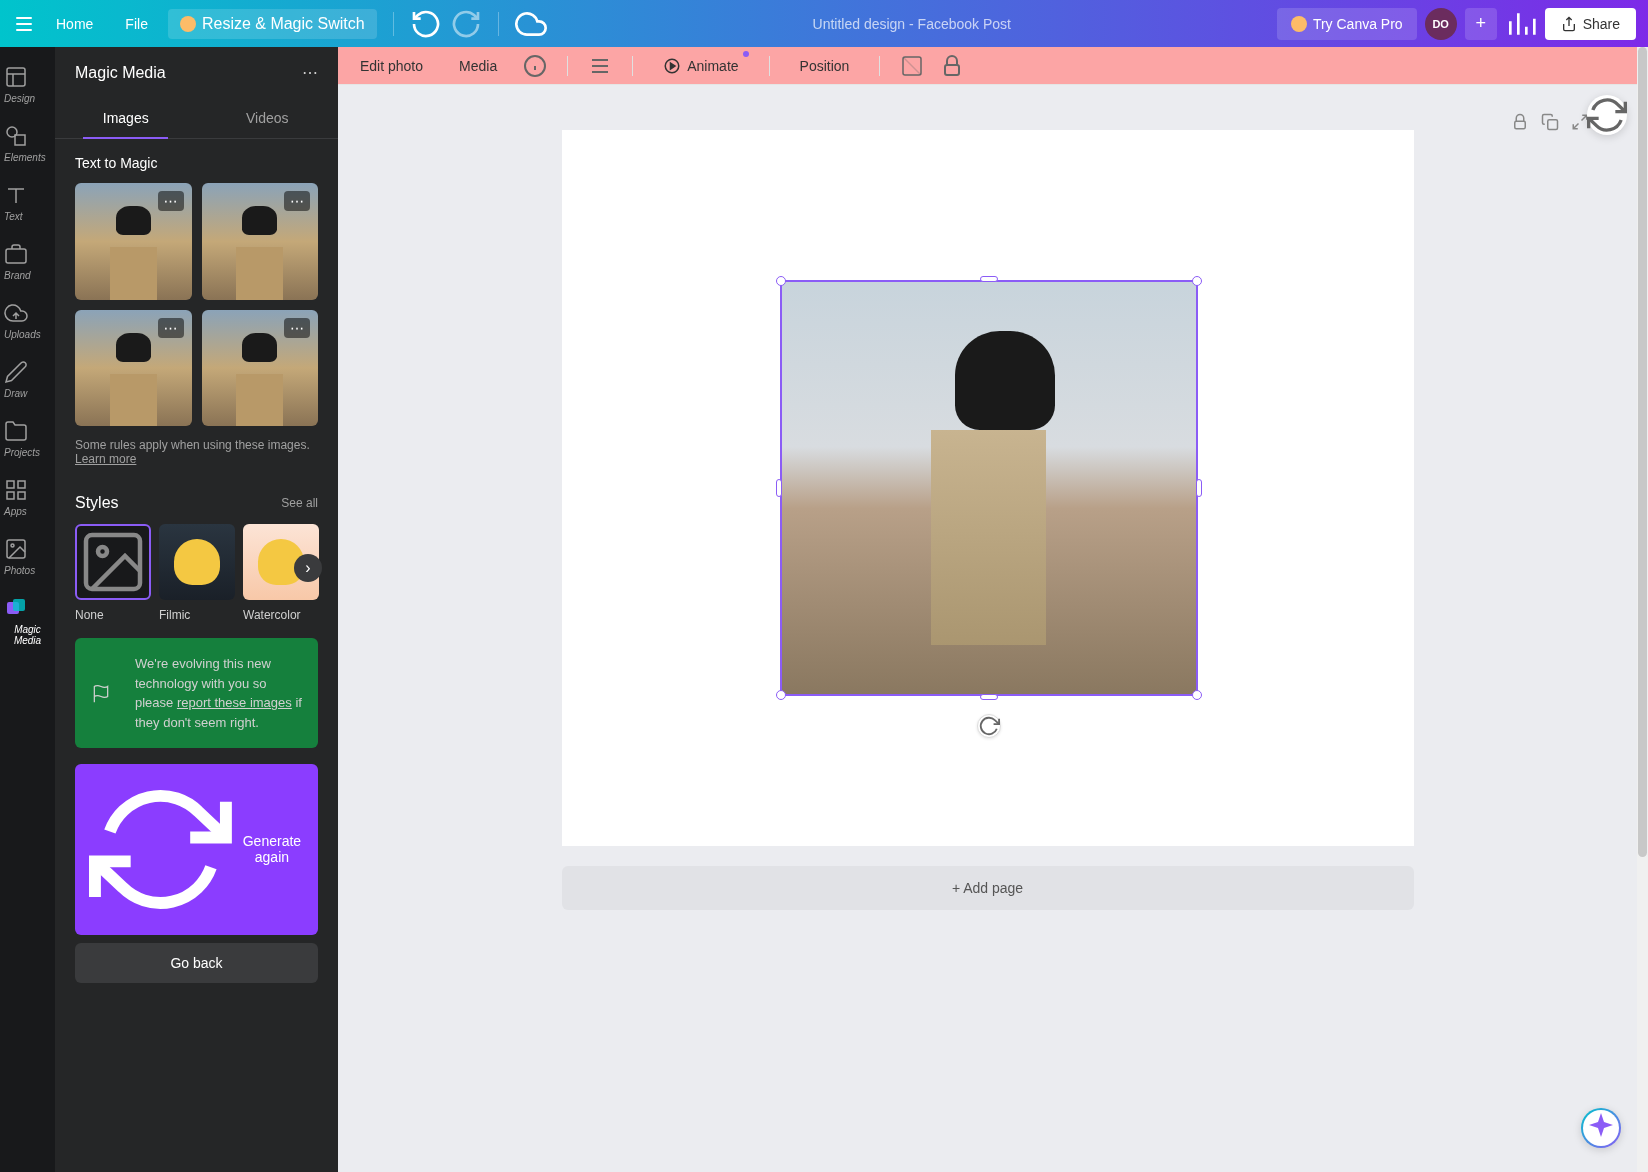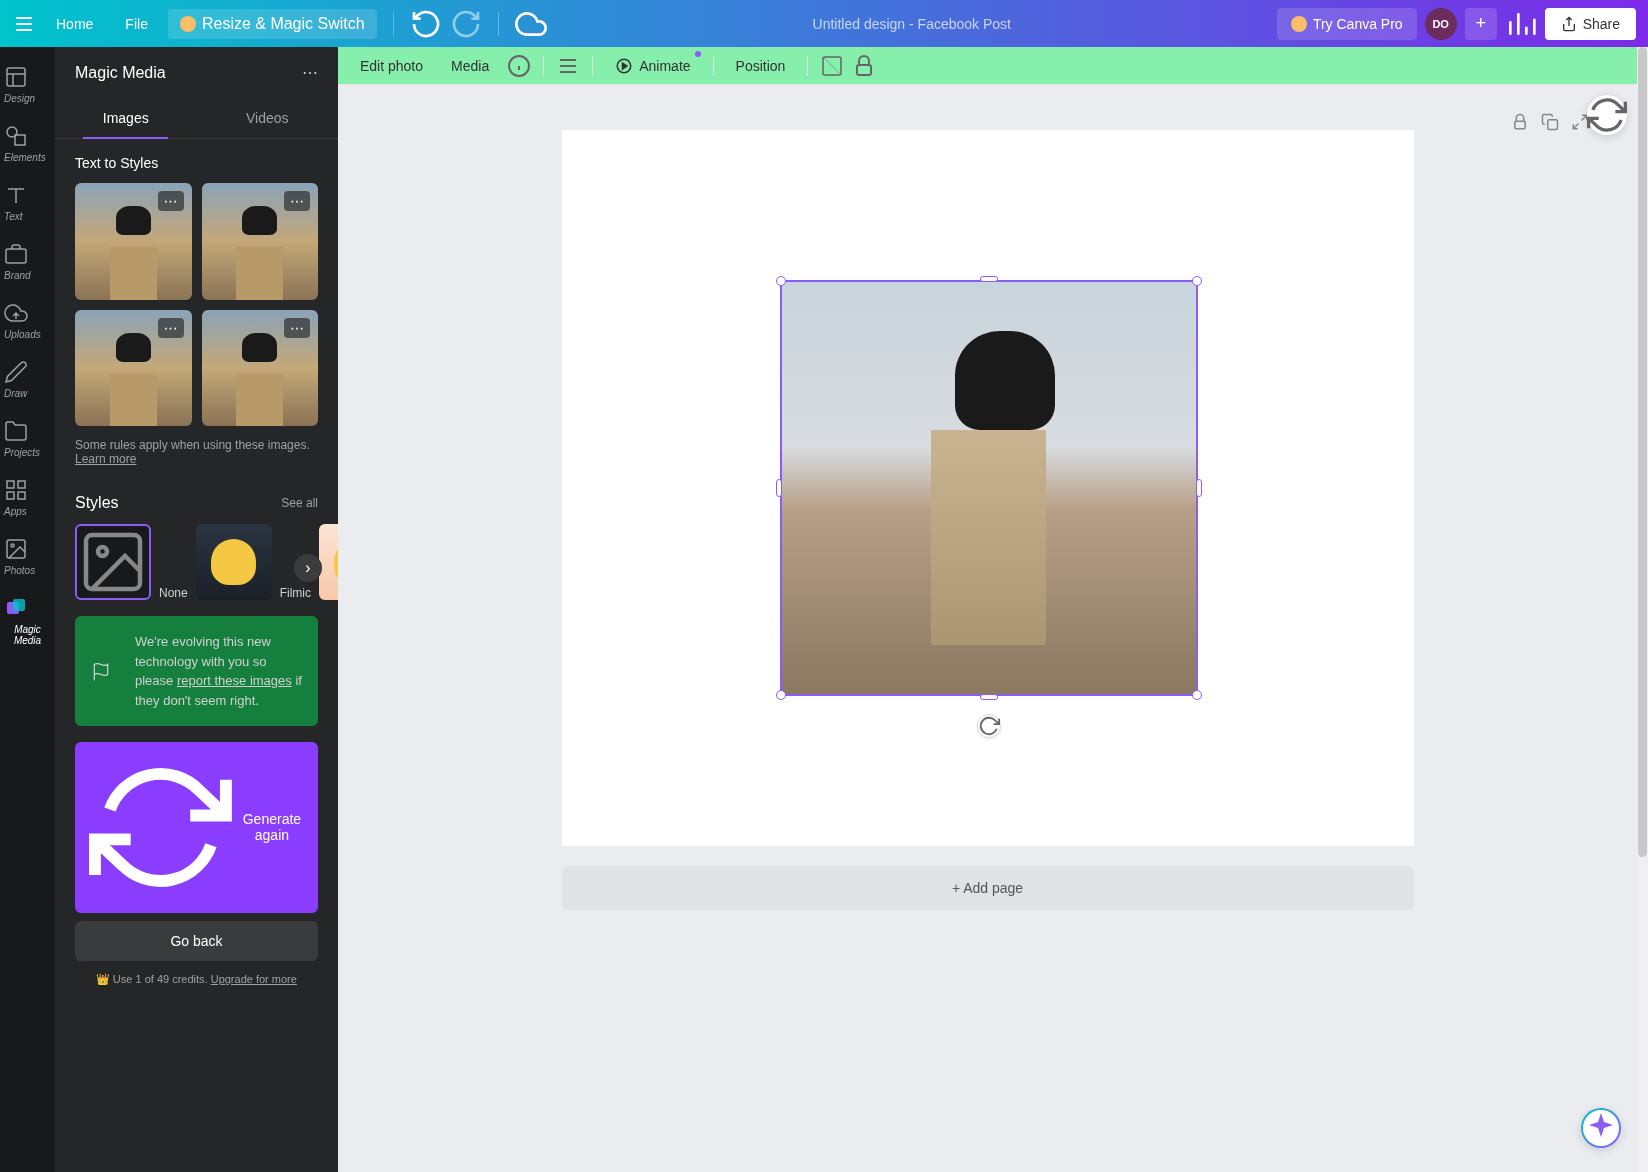--- a/index.html
+++ b/index.html
@@ -48,21 +48,21 @@
     .img-more { position: absolute; top: 8px; right: 8px; background: rgba(0,0,0,0.5); border-radius: 4px; padding: 2px 6px; color: white; z-index: 3; font-size: 14px; }
     
     .note { padding: 12px 20px; font-size: 12px; color: #a0a0a0; }
     .note a { color: #a0a0a0; text-decoration: underline; }
     
     .prompt-box { margin: 8px 20px; background: #18191b; border: 1px solid #3a3b3d; border-radius: 6px; padding: 14px; font-size: 14px; color: #d0d0d0; min-height: 68px; }
     
     .styles-header { display: flex; justify-content: space-between; align-items: center; padding: 16px 20px 12px; }
     .see-all { font-size: 12px; color: #a0a0a0; cursor: pointer; }
     .styles-row { display: flex; gap: 8px; padding: 0 20px; overflow: hidden; position: relative; }
-    .style-item { display: flex; align-items: flex-end; gap: 8px; cursor: pointer; }
+    .style-item { display: flex; flex-direction: column; align-items: flex-start; gap: 8px; cursor: pointer; }
     .style-thumb { width: 76px; height: 76px; border-radius: 6px; background: #18191b; display: flex; align-items: center; justify-content: center; }
     .style-thumb.selected { border: 2px solid #8b5cf6; }
     .style-thumb.duck { background: linear-gradient(180deg, #2a3540 0%, #1a2028 100%); position: relative; }
     .style-thumb.duck::before { content: ''; position: absolute; width: 60%; height: 60%; background: #f4c842; border-radius: 50% 50% 40% 40%; }
     .style-thumb.duck2 { background: linear-gradient(180deg, #fce4d6 0%, #f8c8a8 100%); position: relative; }
     .style-thumb.duck2::before { content: ''; position: absolute; width: 60%; height: 60%; background: #f4c842; border-radius: 50% 50% 40% 40%; }
     .style-label { font-size: 12px; color: #d0d0d0; }
     .style-nav { position: absolute; right: 16px; top: 30px; width: 28px; height: 28px; background: #3a3b3d; border-radius: 50%; display: flex; align-items: center; justify-content: center; cursor: pointer; }
     
     .feedback-box { margin: 16px 20px; background: #15803d; border-radius: 6px; padding: 16px; display: flex; gap: 24px; font-size: 13px; color: #d0d0d0; line-height: 1.5; }
@@ -71,21 +71,21 @@
     
     .gen-btn { margin: 12px 20px 8px; background: #8b3dff; color: white; border: none; padding: 14px; border-radius: 6px; font-size: 14px; font-weight: 500; cursor: pointer; display: flex; align-items: center; justify-content: center; gap: 8px; width: calc(100% - 40px); }
     .back-btn { margin: 0 20px 12px; background: #3a3b3d; color: white; border: none; padding: 12px; border-radius: 6px; font-size: 14px; cursor: pointer; width: calc(100% - 40px); }
     .credits { text-align: center; font-size: 11px; color: #a0a0a0; padding-bottom: 16px; }
     .credits a { color: #a0a0a0; text-decoration: underline; }
     
     
     .collapse-handle { position: absolute; left: 338px; top: 50%; transform: translateY(-50%); width: 14px; height: 60px; background: #252627; border-radius: 0 6px 6px 0; display: flex; align-items: center; justify-content: center; cursor: pointer; color: #888; }
     
     
-    .toolbar { position: absolute; left: 338px; top: 47px; right: 11px; height: 38px; background: #86efac; border-bottom: 1px solid #e5e5e5; display: flex; align-items: center; padding: 0 12px; gap: 8px; }
+    .toolbar { position: absolute; left: 338px; top: 47px; right: 11px; height: 38px; background: #fca5a5; border-bottom: 1px solid #e5e5e5; display: flex; align-items: center; padding: 0 12px; gap: 16px; }
     .tb-btn { padding: 6px 10px; font-size: 14px; color: #333; background: transparent; border: none; cursor: pointer; border-radius: 4px; }
     .tb-divider { width: 1px; height: 20px; background: #e0e0e0; margin: 0 4px; }
     .tb-icon { width: 24px; height: 24px; display: flex; align-items: center; justify-content: center; cursor: pointer; color: #666; }
     .animate-btn { display: flex; align-items: center; gap: 6px; position: relative; }
     .animate-dot { position: absolute; top: 0; right: 0; width: 6px; height: 6px; background: #8b5cf6; border-radius: 50%; }
     
     
     .canvas-area { position: absolute; left: 338px; top: 85px; right: 11px; bottom: 0; background: #ebecf0; overflow: auto; }
     .page-actions { position: absolute; top: 26px; right: 48px; display: flex; gap: 12px; color: #888; }
     .page-action-icon { cursor: pointer; }
@@ -269,21 +269,21 @@
 
 <div class="panel">
   <div class="panel-header">
     <span class="panel-title">Magic Media</span>
     <span class="panel-more">⋯</span>
   </div>
   <div class="tabs">
     <div class="tab active">Images</div>
     <div class="tab">Videos</div>
   </div>
-  <div class="section-title">Text to Styles</div>
+  <div class="section-title">Text to Magic</div>
   <div class="img-grid">
     <div class="img-card">
         <span class="img-more">⋯</span>
       </div>
     <div class="img-card">
         <span class="img-more">⋯</span>
       </div>
     <div class="img-card">
         <span class="img-more">⋯</span>
       </div>
@@ -330,24 +330,20 @@
     </div>
   </div>
   <button class="gen-btn">
     <svg width="16" height="16" viewBox="0 0 24 24" fill="none" stroke="white" stroke-width="2">
         <path d="M23 4v6h-6M1 20v-6h6"></path>
         <path d="M3.51 9a9 9 0 0 1 14.85-3.36L23 10M1 14l4.64 4.36A9 9 0 0 0 20.49 15"></path>
       </svg>
     <span>Generate again</span>
   </button>
   <button class="back-btn">Go back</button>
-  <div class="credits">
-    <span style="color:#fdbc68">👑</span>
-    <span>Use 1 of 49 credits. </span><a href="#">Upgrade for more</a>
-  </div>
 </div>
 
 <div class="collapse-handle">‹</div>
 
 <div class="toolbar">
   <button class="tb-btn">Edit photo</button>
   <button class="tb-btn">Media</button>
   <div class="tb-icon">
     <svg viewBox="0 0 24 24" fill="none" stroke="currentColor" stroke-width="2">
         <circle cx="12" cy="12" r="10"></circle>

